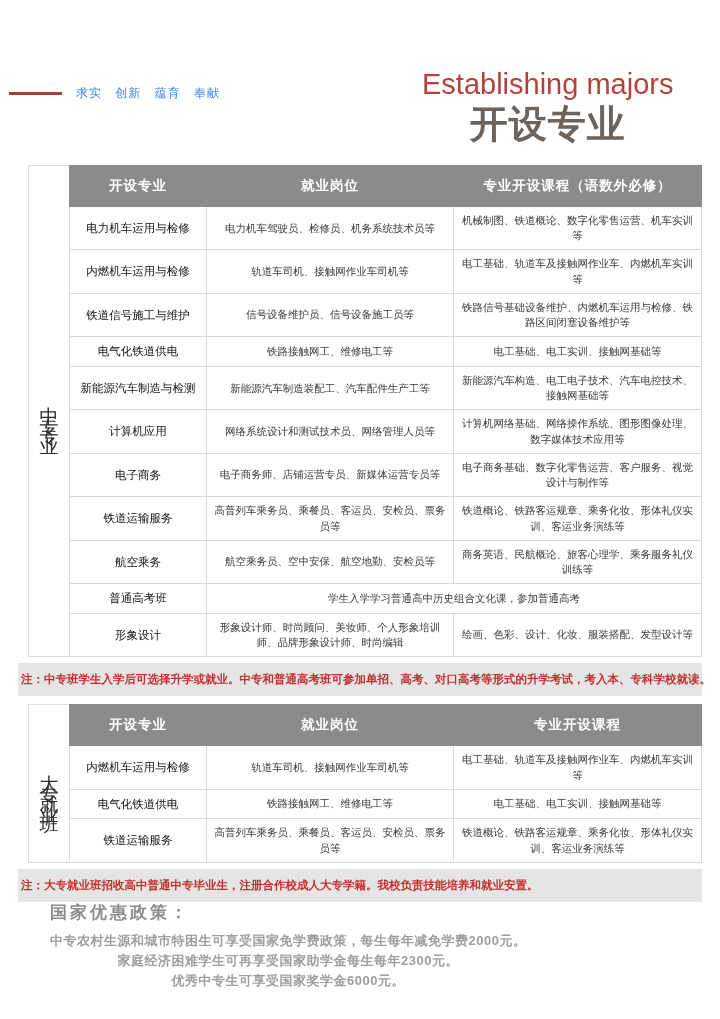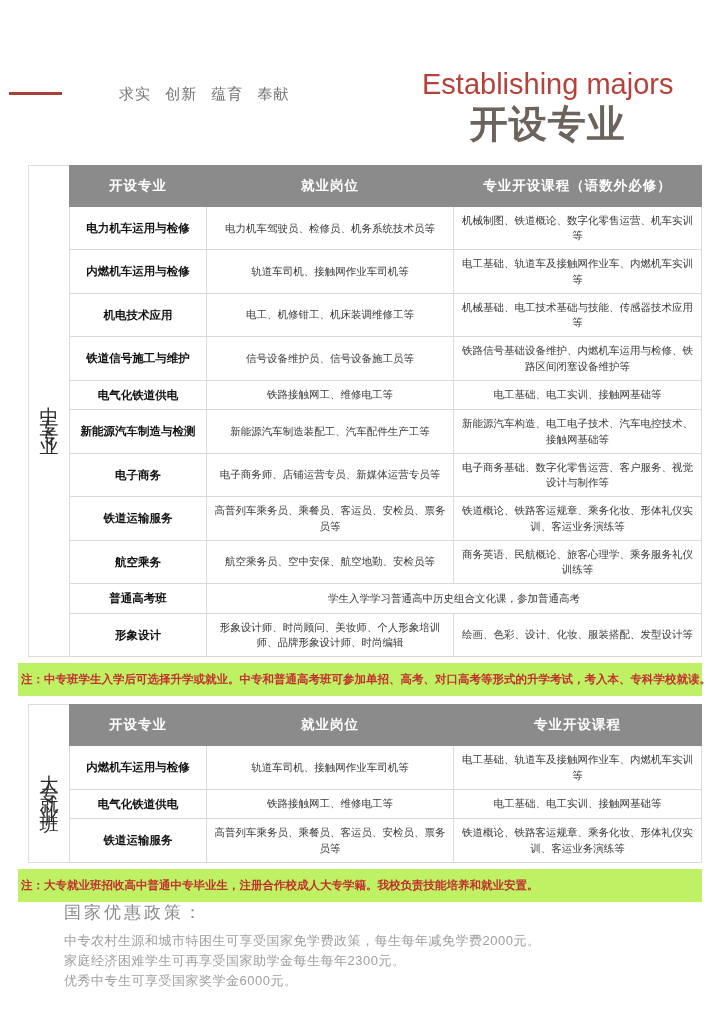--- a/index.html
+++ b/index.html
@@ -2,21 +2,21 @@
 <html><head>
 <meta charset="utf-8">
 <style>
   html,body{margin:0;padding:0;}
   body{
     width:720px;height:1019px;background:#ffffff;position:relative;
     font-family:"Liberation Sans","DejaVu Sans",sans-serif;
     -webkit-font-smoothing:antialiased;
   }
   .accent-line{position:absolute;left:9px;top:92px;width:53px;height:3px;background:#a8403a;}
-  .motto{position:absolute;left:76px;top:85px;font-size:15px;color:#737373;word-spacing:9px;letter-spacing:1px;margin-left:43px;}
+  .motto{position:absolute;left:76px;top:85px;font-size:12px;color:#3b82f6;word-spacing:9px;letter-spacing:1px;}
   .titles{position:absolute;left:422px;top:70px;text-align:center;line-height:1;}
   .title-en{font-size:29px;font-weight:300;color:#b5413a;letter-spacing:0px;}
   .title-zh{font-size:38px;font-weight:bold;color:#6b635c;margin-top:6px;letter-spacing:1px;}
 
   .content{position:absolute;left:18px;top:165px;width:684px;}
   .table-block{display:flex;margin-left:10px;align-items:stretch;}
   .side-label{
     width:40px;flex:0 0 40px;border:1px solid #ddd;border-right:none;background:#fff;
     display:flex;align-items:center;justify-content:center;
     writing-mode:vertical-rl;text-orientation:upright;
@@ -24,30 +24,30 @@
   }
   table{border-collapse:collapse;table-layout:fixed;width:632px;background:#fff;}
   th{
     background:#8b8b8b;color:#ffffff;font-weight:bold;font-size:13.5px;
     padding:11px 2px;border:1px solid #8b8b8b;letter-spacing:1px;
   }
   td{
     border:1px solid #d9d9d9;text-align:center;vertical-align:middle;
     font-size:10.5px;color:#3a3a3a;padding:6px 5px;line-height:1.45;
   }
-  td.major{font-weight:bold;font-size:11.5px;color:#111;}
+  td.major{font-weight:normal;font-size:11.5px;color:#111;}
   .note{
-    margin-top:6px;background:#bef264;color:#c32f2f;font-weight:bold;
+    margin-top:6px;background:#e5e5e5;color:#c32f2f;font-weight:bold;
     font-size:11.5px;padding:9px 3px;white-space:nowrap;letter-spacing:0px;
   }
   .gap{height:8px;}
 
-  .policy{position:absolute;left:64px;top:901px;}
+  .policy{position:absolute;left:50px;top:901px;font-weight:bold;}
   .policy-title{font-size:17px;color:#8c8c8c;letter-spacing:3px;margin-bottom:7px;}
-  .policy-line{font-size:13px;color:#9e9e9e;line-height:1.55;letter-spacing:0.5px;}
+  .policy-line{font-size:13px;color:#9e9e9e;line-height:1.55;letter-spacing:0.5px;text-align:center;}
 </style>
 </head>
 <body>
 
 <div class="accent-line"></div>
 <div class="motto">求实 创新 蕴育 奉献</div>
 
 <div class="titles">
   <div class="title-en">Establishing majors</div>
   <div class="title-zh">开设专业</div>
@@ -75,38 +75,38 @@
             <td class="major">电力机车运用与检修</td>
             <td>电力机车驾驶员、检修员、机务系统技术员等</td>
             <td>机械制图、铁道概论、数字化零售运营、机车实训等</td>
           </tr>
           <tr>
             <td class="major">内燃机车运用与检修</td>
             <td>轨道车司机、接触网作业车司机等</td>
             <td>电工基础、轨道车及接触网作业车、内燃机车实训等</td>
           </tr>
           <tr>
-            <td class="major">机电技术应用</td>
-            <td>电工、机修钳工、机床装调维修工等</td>
-            <td>机械基础、电工技术基础与技能、传感器技术应用等</td>
-          </tr>
-          <tr>
             <td class="major">铁道信号施工与维护</td>
             <td>信号设备维护员、信号设备施工员等</td>
             <td>铁路信号基础设备维护、内燃机车运用与检修、铁路区间闭塞设备维护等</td>
           </tr>
           <tr>
             <td class="major">电气化铁道供电</td>
             <td>铁路接触网工、维修电工等</td>
             <td>电工基础、电工实训、接触网基础等</td>
           </tr>
           <tr>
             <td class="major">新能源汽车制造与检测</td>
             <td>新能源汽车制造装配工、汽车配件生产工等</td>
             <td>新能源汽车构造、电工电子技术、汽车电控技术、接触网基础等</td>
+          </tr>
+          <tr>
+            <td class="major">计算机应用</td>
+            <td>网络系统设计和测试技术员、网络管理人员等</td>
+            <td>计算机网络基础、网络操作系统、图形图像处理、数字媒体技术应用等</td>
           </tr>
           <tr>
             <td class="major">电子商务</td>
             <td>电子商务师、店铺运营专员、新媒体运营专员等</td>
             <td>电子商务基础、数字化零售运营、客户服务、视觉设计与制作等</td>
           </tr>
           <tr>
             <td class="major">铁道运输服务</td>
             <td>高普列车乘务员、乘餐员、客运员、安检员、票务员等</td>
             <td>铁道概论、铁路客运规章、乘务化妆、形体礼仪实训、客运业务演练等</td>

